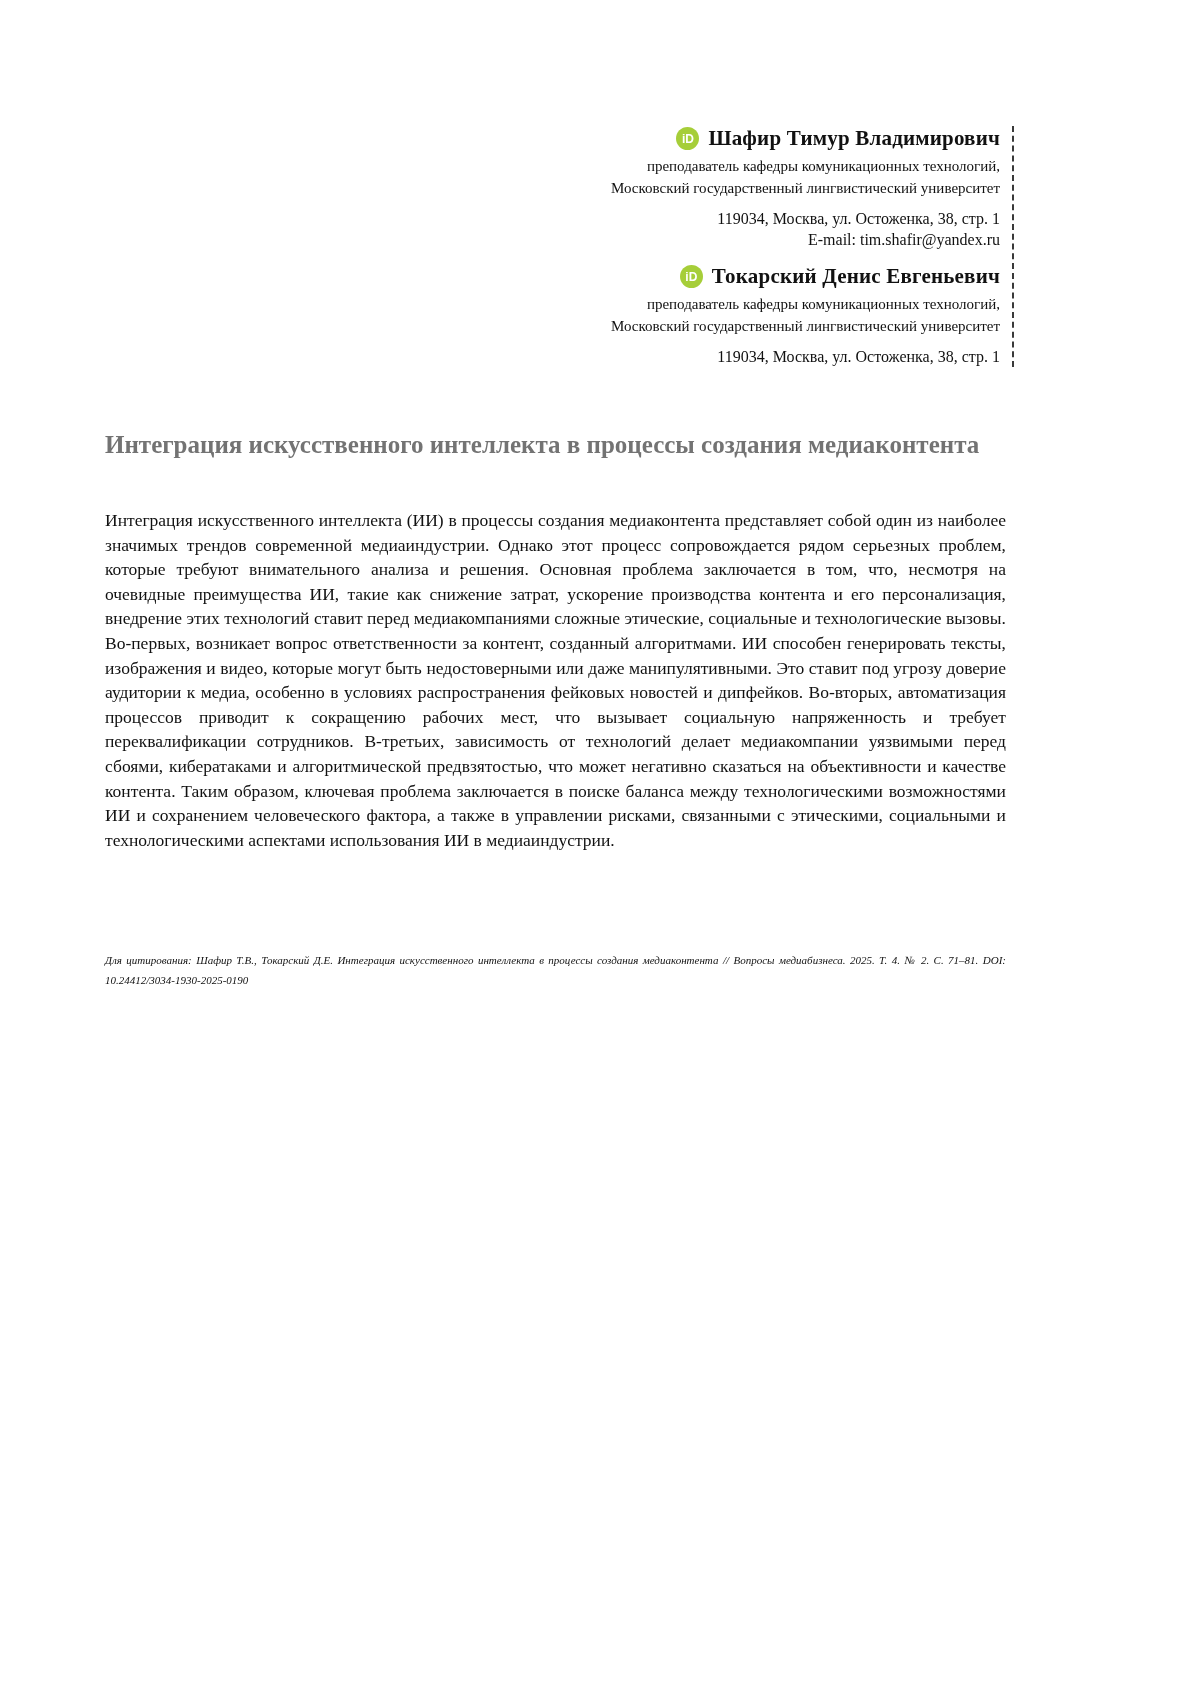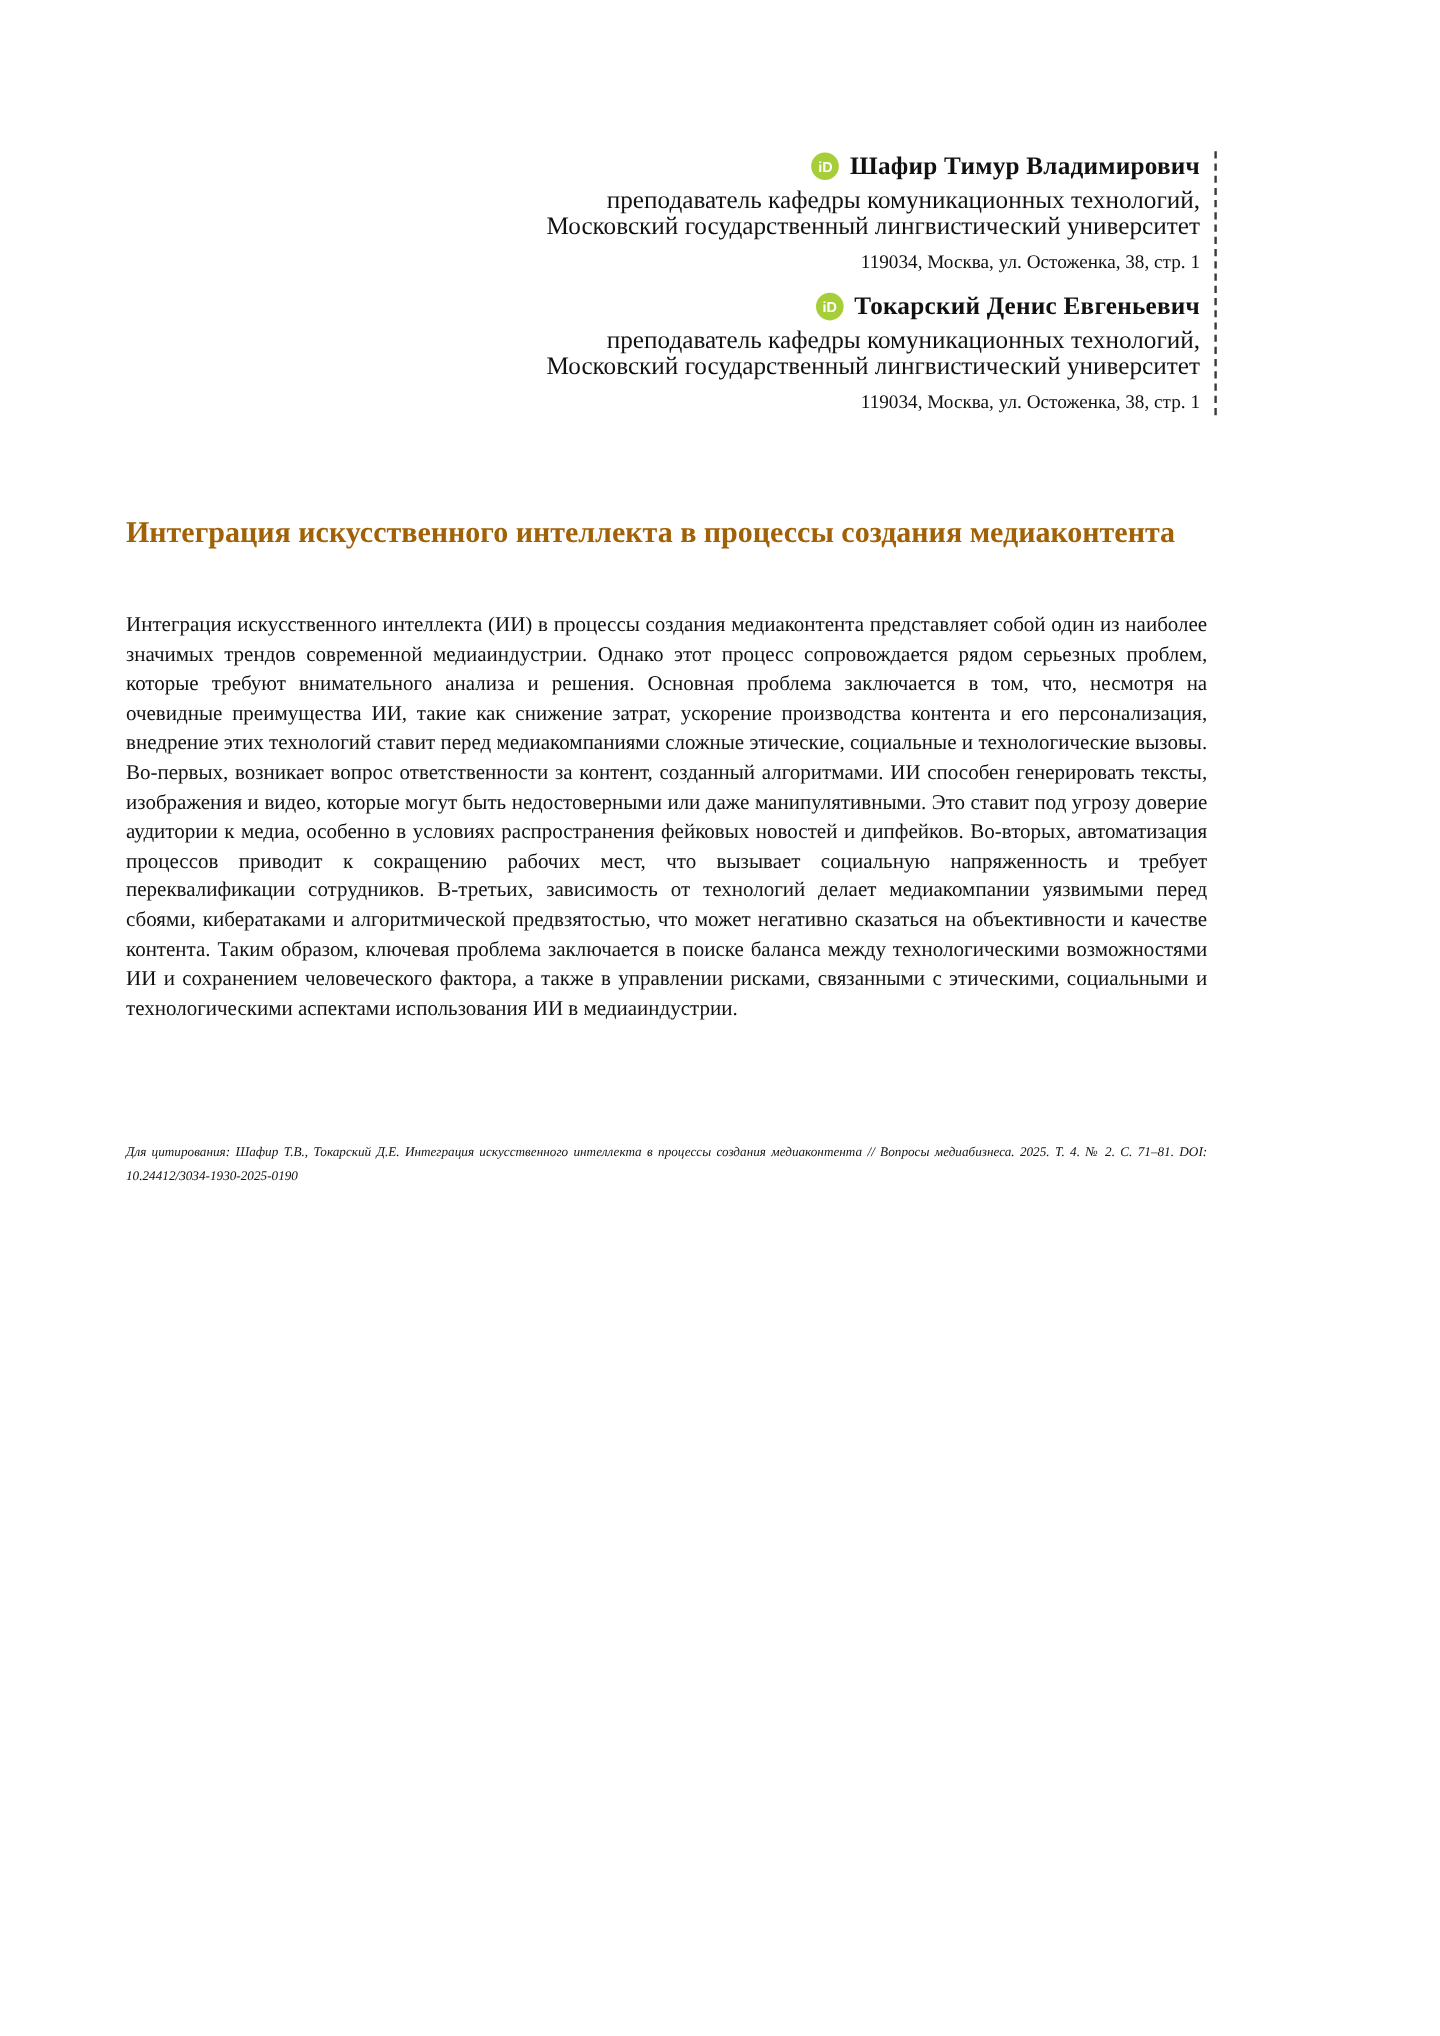--- a/index.html
+++ b/index.html
@@ -49,39 +49,39 @@
     line-height: 1;
     flex: 0 0 auto;
     cursor: pointer;
   }
   .author-name {
     font-size: 21px;
     font-weight: bold;
     letter-spacing: 0.2px;
   }
   .affil-line {
-    font-size: 21px;
+    font-size: 15px;
     line-height: 22px;
   }
   .addr-group { margin-top: 9px; }
   .addr-line {
     font-size: 16px;
     line-height: 21px;
   }
   
   .article-title {
     position: absolute;
     top: 428px;
     left: 105px;
     width: 900px;
     margin: 0;
     font-size: 25px;
     font-weight: bold;
     line-height: 1.32;
-    color: #a16207;
+    color: #737373;
   }
   .abstract {
     position: absolute;
     top: 508px;
     left: 105px;
     width: 901px;
     margin: 0;
     font-size: 17.5px;
     line-height: 24.6px;
     text-align: justify;
@@ -125,20 +125,21 @@
 
     <div class="author-entry">
       <div class="author-name-row">
         <span class="orcid-icon">iD</span>
         <span class="author-name">Шафир Тимур Владимирович</span>
       </div>
       <div class="affil-line">преподаватель кафедры комуникационных технологий,</div>
       <div class="affil-line">Московский государственный лингвистический университет</div>
       <div class="addr-group">
         <div class="addr-line">119034, Москва, ул. Остоженка, 38, стр. 1</div>
+        <div class="addr-line">E-mail: tim.shafir@yandex.ru</div>
       </div>
     </div>
 
     <div class="author-entry" style="margin-bottom:0;">
       <div class="author-name-row">
         <span class="orcid-icon">iD</span>
         <span class="author-name">Токарский Денис Евгеньевич</span>
       </div>
       <div class="affil-line">преподаватель кафедры комуникационных технологий,</div>
       <div class="affil-line">Московский государственный лингвистический университет</div>

